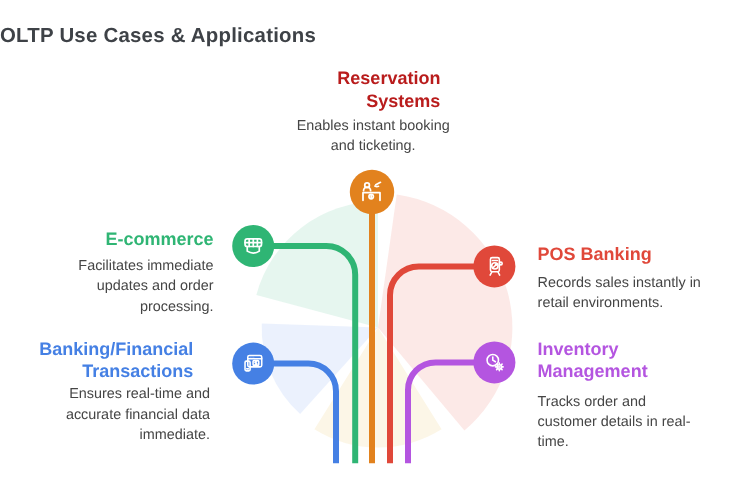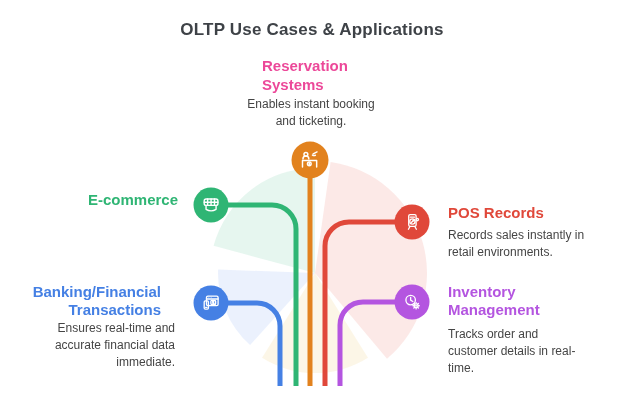--- a/index.html
+++ b/index.html
@@ -2,21 +2,21 @@
 <html><head>
 <meta charset="utf-8">
 <style>
   html,body{margin:0;padding:0;background:#fff;}
   .stage{
     position:relative;width:624px;height:409px;background:#ffffff;
     font-family:"Liberation Sans","DejaVu Sans",sans-serif;overflow:hidden;
   }
   .layer{position:absolute;left:0;top:0;}
   .title{
-    position:absolute;left:0;right:0;top:20px;text-align:center;
+    position:absolute;left:0;right:0;top:20px;
     font-size:17px;font-weight:bold;letter-spacing:.2px;
   }
   .heading{position:absolute;font-size:15px;font-weight:bold;line-height:19px;}
   .body-text{position:absolute;font-size:12px;line-height:17px;}
   .ta-r{text-align:right;}
   .nowrap{white-space:nowrap;}
 </style>
 </head>
 <body>
 
@@ -100,27 +100,28 @@
           <circle cx="16.6" cy="16.2" r="0.5"></circle>
           <path d="M16.6 13.5 v-0.9 M16.6 18.9 v0.9 M19.3 16.2 h0.9 M13.9 16.2 h-0.9 M18.5 14.3 l0.7 -0.7 M14.7 18.1 l-0.7 0.7 M18.5 18.1 l0.7 0.7 M14.7 14.3 l-0.7 -0.7"></path>
         </g>
       </g>
 
     </g>
   </svg>
 
   <div class="title" style="color: rgb(62, 66, 71);">OLTP Use Cases &amp; Applications</div>
 
-  <div class="heading" style="left: 262px; top: 56px; width: 105px; color: #ec4899;">Reservation Systems</div>
+  <div class="heading" style="left: 262px; top: 56px; width: 105px; color: #b91c1c; text-align: right;">Reservation Systems</div>
   <div class="body-text" style="left: 245px; top: 96px; width: 132px; color: rgb(69, 69, 69); text-align: center;">Enables instant booking and ticketing.</div>
 
   <div class="heading ta-r nowrap" style="right: 446px; top: 190px; color: rgb(47, 181, 116);">E-commerce</div>
+  <div class="body-text ta-r" style="right: 446px; top: 213px; width: 122px; color: rgb(69, 69, 69);">Facilitates immediate updates and order processing.</div>
 
   <div class="heading ta-r" style="right: 463px; top: 283px; width: 150px; line-height: 18px; color: rgb(69, 128, 228);">Banking/Financial Transactions</div>
   <div class="body-text ta-r" style="right: 449px; top: 320px; width: 138px; color: rgb(69, 69, 69);">Ensures real-time and accurate financial data immediate.</div>
 
-  <div class="heading nowrap" style="left: 448px; top: 203px; color: rgb(224, 72, 58);">POS Records</div>
+  <div class="heading nowrap" style="left: 448px; top: 203px; color: rgb(224, 72, 58);">POS Banking</div>
   <div class="body-text" style="left: 448px; top: 227px; width: 148px; color: rgb(69, 69, 69);">Records sales instantly in retail environments.</div>
 
   <div class="heading" style="left: 448px; top: 283px; width: 110px; line-height: 18px; color: rgb(180, 85, 224);">Inventory Management</div>
   <div class="body-text" style="left: 448px; top: 326px; width: 142px; color: rgb(69, 69, 69);">Tracks order and customer details in real-time.</div>
 
 </div>
 
 </body></html>

